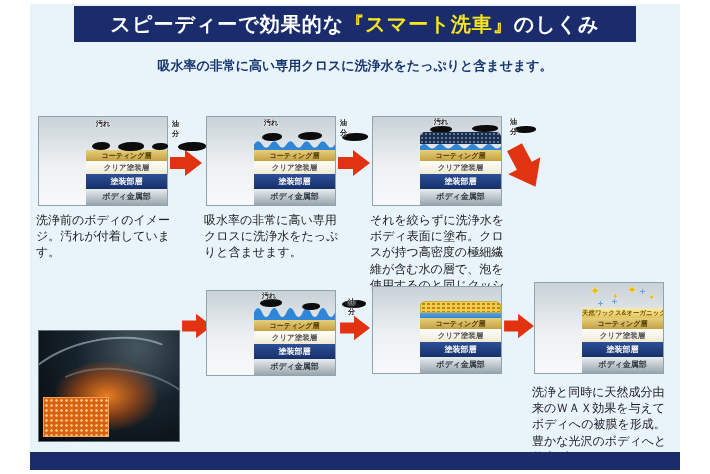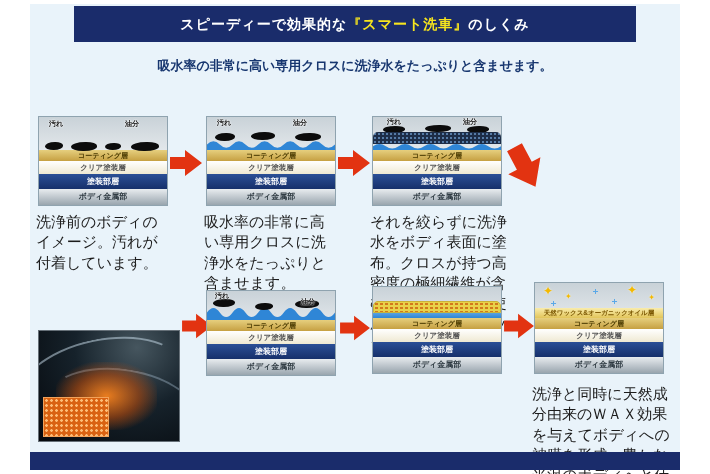--- a/index.html
+++ b/index.html
@@ -1,26 +1,26 @@
 <!DOCTYPE html>
 <html><head>
 <meta charset="utf-8">
 <style>
   html,body { margin:0; padding:0; background:#ffffff; font-family:"Liberation Sans","DejaVu Sans",sans-serif; }
   .canvas { position:relative; width:710px; height:474px; background:#ffffff; overflow:hidden; }
   .page-bg { position:absolute; left:30px; top:4px; width:650px; height:448px; background:#e9f3fa; }
   .header-bar { position:absolute; left:74px; top:6px; width:562px; height:36px; background:#1a2c6b;
-                color:#ffffff; font-weight:bold; font-size:14px; line-height:36px; text-align:center; letter-spacing:1px; }
+                color:#ffffff; font-weight:bold; font-size:20px; line-height:36px; text-align:center; letter-spacing:1px; }
   .header-bar .hl { color:#f7e51e; }
   .intro { position:absolute; left:60px; top:56px; width:590px; text-align:center; color:#17366f;
            font-weight:bold; font-size:13px; line-height:1.55; }
 
   .panel { position:absolute; width:130px; border:1px solid #8fa3af; box-sizing:border-box;
            background:linear-gradient(180deg,#c9d2d8 0%, #eef1f3 55%, #f7f8f9 100%);
-           display:flex; flex-direction:column; }
+           display:flex; flex-direction:column;padding-left:47px; }
   .scene { position:relative; flex:1; }
   .layer { flex:none; text-align:center; font-weight:bold; white-space:nowrap; overflow:hidden; }
   .wax     { height:10px; font-size:6.5px; line-height:10px; background:linear-gradient(#f9ecab,#e2c55a); color:#7a5600; }
   .coating { height:11px; font-size:7px;   line-height:11px; background:linear-gradient(#e6cf7e,#c6a042); color:#4a3a00; }
   .clear   { height:13px; font-size:7.5px; line-height:13px; background:linear-gradient(#ffffff,#efe9d2); color:#555555; }
   .paint   { height:15px; font-size:8px;   line-height:15px; background:linear-gradient(#2b4f96,#16306b); color:#ffffff; }
   .metal   { height:16px; font-size:8px;   line-height:16px; background:linear-gradient(#e8ecef,#99a5ae); color:#2e3a42; }
 
   .lab { position:absolute; font-size:7px; font-weight:bold; color:#111111;
          text-shadow:0 0 2px #ffffff, 0 0 2px #ffffff; z-index:3; }
@@ -33,21 +33,21 @@
            background-image:radial-gradient(#d2791c 1.2px, transparent 1.7px); background-size:5px 4px;
            border:1px solid #c9b23a; box-sizing:border-box; border-radius:5px 5px 0 0; z-index:2; }
   .thinwater { position:absolute; left:0; right:0; bottom:0; height:5px; background:linear-gradient(#5aa2e0,#2f86d6); z-index:1; }
   .sparkle { position:absolute; color:#f3b800; font-weight:bold; font-size:12px; text-shadow:0 0 2px #fff7d0; z-index:3; }
   .sparkle.small { font-size:8px; }
   .splus { position:absolute; color:#5aa8e8; font-weight:bold; font-size:9px; z-index:3; }
 
   .arrow { position:absolute; }
   .arrow svg { display:block; }
 
-  .caption { position:absolute; font-size:15px; line-height:1.35; color:#1c1c1c; }
+  .caption { position:absolute; font-size:12px; line-height:1.35; color:#1c1c1c; }
 
   .photo { position:absolute; left:38px; top:330px; width:142px; height:112px; border:1px solid #667078;
            box-sizing:border-box; overflow:hidden;
            background:radial-gradient(ellipse at 70% 15%, #46565f 0%, #16222b 45%, #05080c 100%); }
   .glow { position:absolute; left:12%; top:28%; width:72%; height:62%;
           background:radial-gradient(ellipse at center, rgba(245,130,30,0.95) 0%, rgba(200,80,10,0.55) 45%, rgba(0,0,0,0) 75%); }
   .streak { position:absolute; border:2px solid transparent; border-radius:50%; }
   .inset { position:absolute; left:4px; bottom:4px; width:66px; height:40px; background-color:#d96212;
            background-image:radial-gradient(rgba(255,195,125,0.95) 1px, transparent 1.6px); background-size:5px 5px;
            border:1px solid #f2a25a; box-sizing:border-box; }

